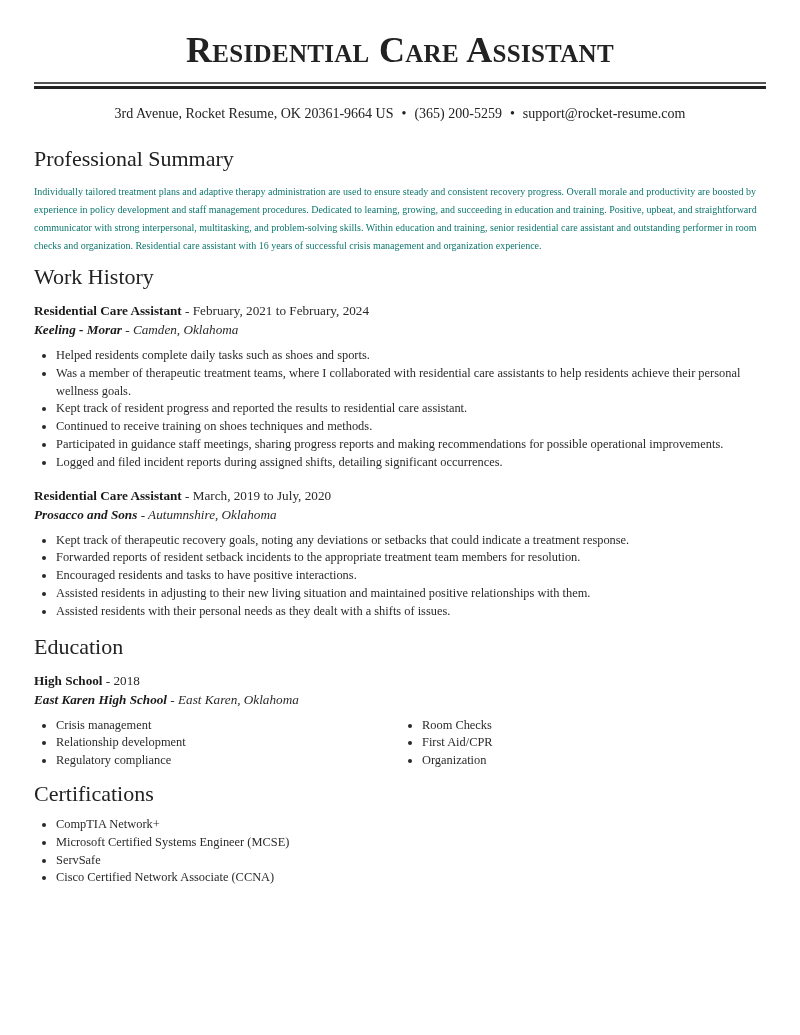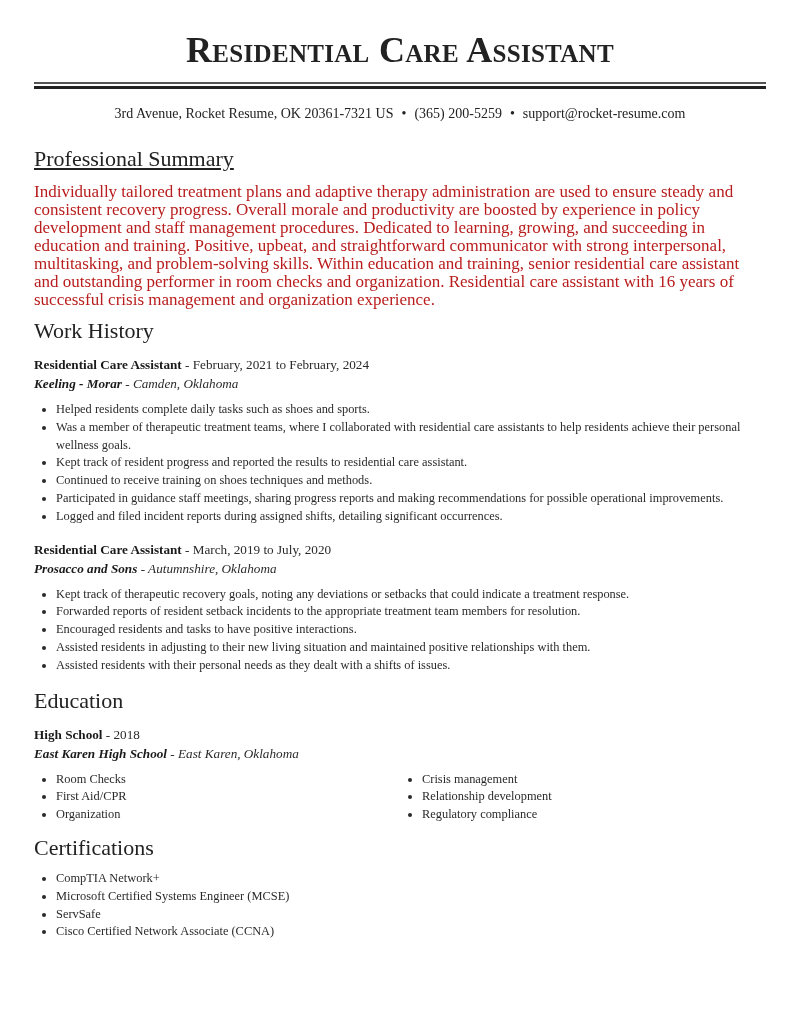--- a/index.html
+++ b/index.html
@@ -47,26 +47,26 @@
     .contact .sep {
       margin: 0 8px;
     }
     h2 {
       font-weight: normal;
       font-size: 22px;
       margin: 0;
       color: #222222;
       line-height: 28px;
     }
-    .section-summary h2 { margin-top: 21px; text-decoration: underline; }
+    .section-summary h2 { margin-top: 21px; }
     .summary-text {
-      font-size: 17px;
+      font-size: 10px;
       line-height: 18px;
       margin: 10px 0 0 0;
-      color: #b91c1c;
+      color: #0f766e;
     }
     .section-work h2 { margin-top: 8px; }
     .job { margin-top: 10px; }
     .job + .job { margin-top: 14px; }
     .job-line {
       font-size: 13.2px;
       line-height: 19px;
       color: #2a2a2a;
     }
     .job-line b { color: #1a1a1a; }
@@ -102,21 +102,21 @@
   </style>
 </head>
 <body>
 
 <div class="page">
 
   <h1 class="title">Residential Care Assistant</h1>
   <div class="rule"></div>
 
   <div class="contact">
-    <span>3rd Avenue, Rocket Resume, OK 20361-7321 US</span><span class="sep">•</span><span>(365) 200-5259</span><span class="sep">•</span><span>support@rocket-resume.com</span>
+    <span>3rd Avenue, Rocket Resume, OK 20361-9664 US</span><span class="sep">•</span><span>(365) 200-5259</span><span class="sep">•</span><span>support@rocket-resume.com</span>
   </div>
 
   <section class="section-summary">
     <h2>Professional Summary</h2>
     <p class="summary-text">Individually tailored treatment plans and adaptive therapy administration are used to ensure steady and consistent recovery progress. Overall morale and productivity are boosted by experience in policy development and staff management procedures. Dedicated to learning, growing, and succeeding in education and training. Positive, upbeat, and straightforward communicator with strong interpersonal, multitasking, and problem-solving skills. Within education and training, senior residential care assistant and outstanding performer in room checks and organization. Residential care assistant with 16 years of successful crisis management and organization experience.</p>
   </section>
 
   <section class="section-work">
     <h2>Work History</h2>
 
@@ -150,28 +150,28 @@
     <h2>Education</h2>
     <div class="edu">
       <div class="job-line"><b>High School</b><span> - 2018</span></div>
       <div class="job-company"><b>East Karen High School</b><span> - East Karen, Oklahoma</span></div>
     </div>
   </section>
 
   <section class="section-skills">
     <div class="skills-grid">
       <ul>
+        <li>Crisis management</li>
+        <li>Relationship development</li>
+        <li>Regulatory compliance</li>
+      </ul>
+      <ul>
         <li>Room Checks</li>
         <li>First Aid/CPR</li>
         <li>Organization</li>
-      </ul>
-      <ul>
-        <li>Crisis management</li>
-        <li>Relationship development</li>
-        <li>Regulatory compliance</li>
       </ul>
     </div>
   </section>
 
   <section class="section-certs">
     <h2>Certifications</h2>
     <ul>
       <li>CompTIA Network+</li>
       <li>Microsoft Certified Systems Engineer (MCSE)</li>
       <li>ServSafe</li>

